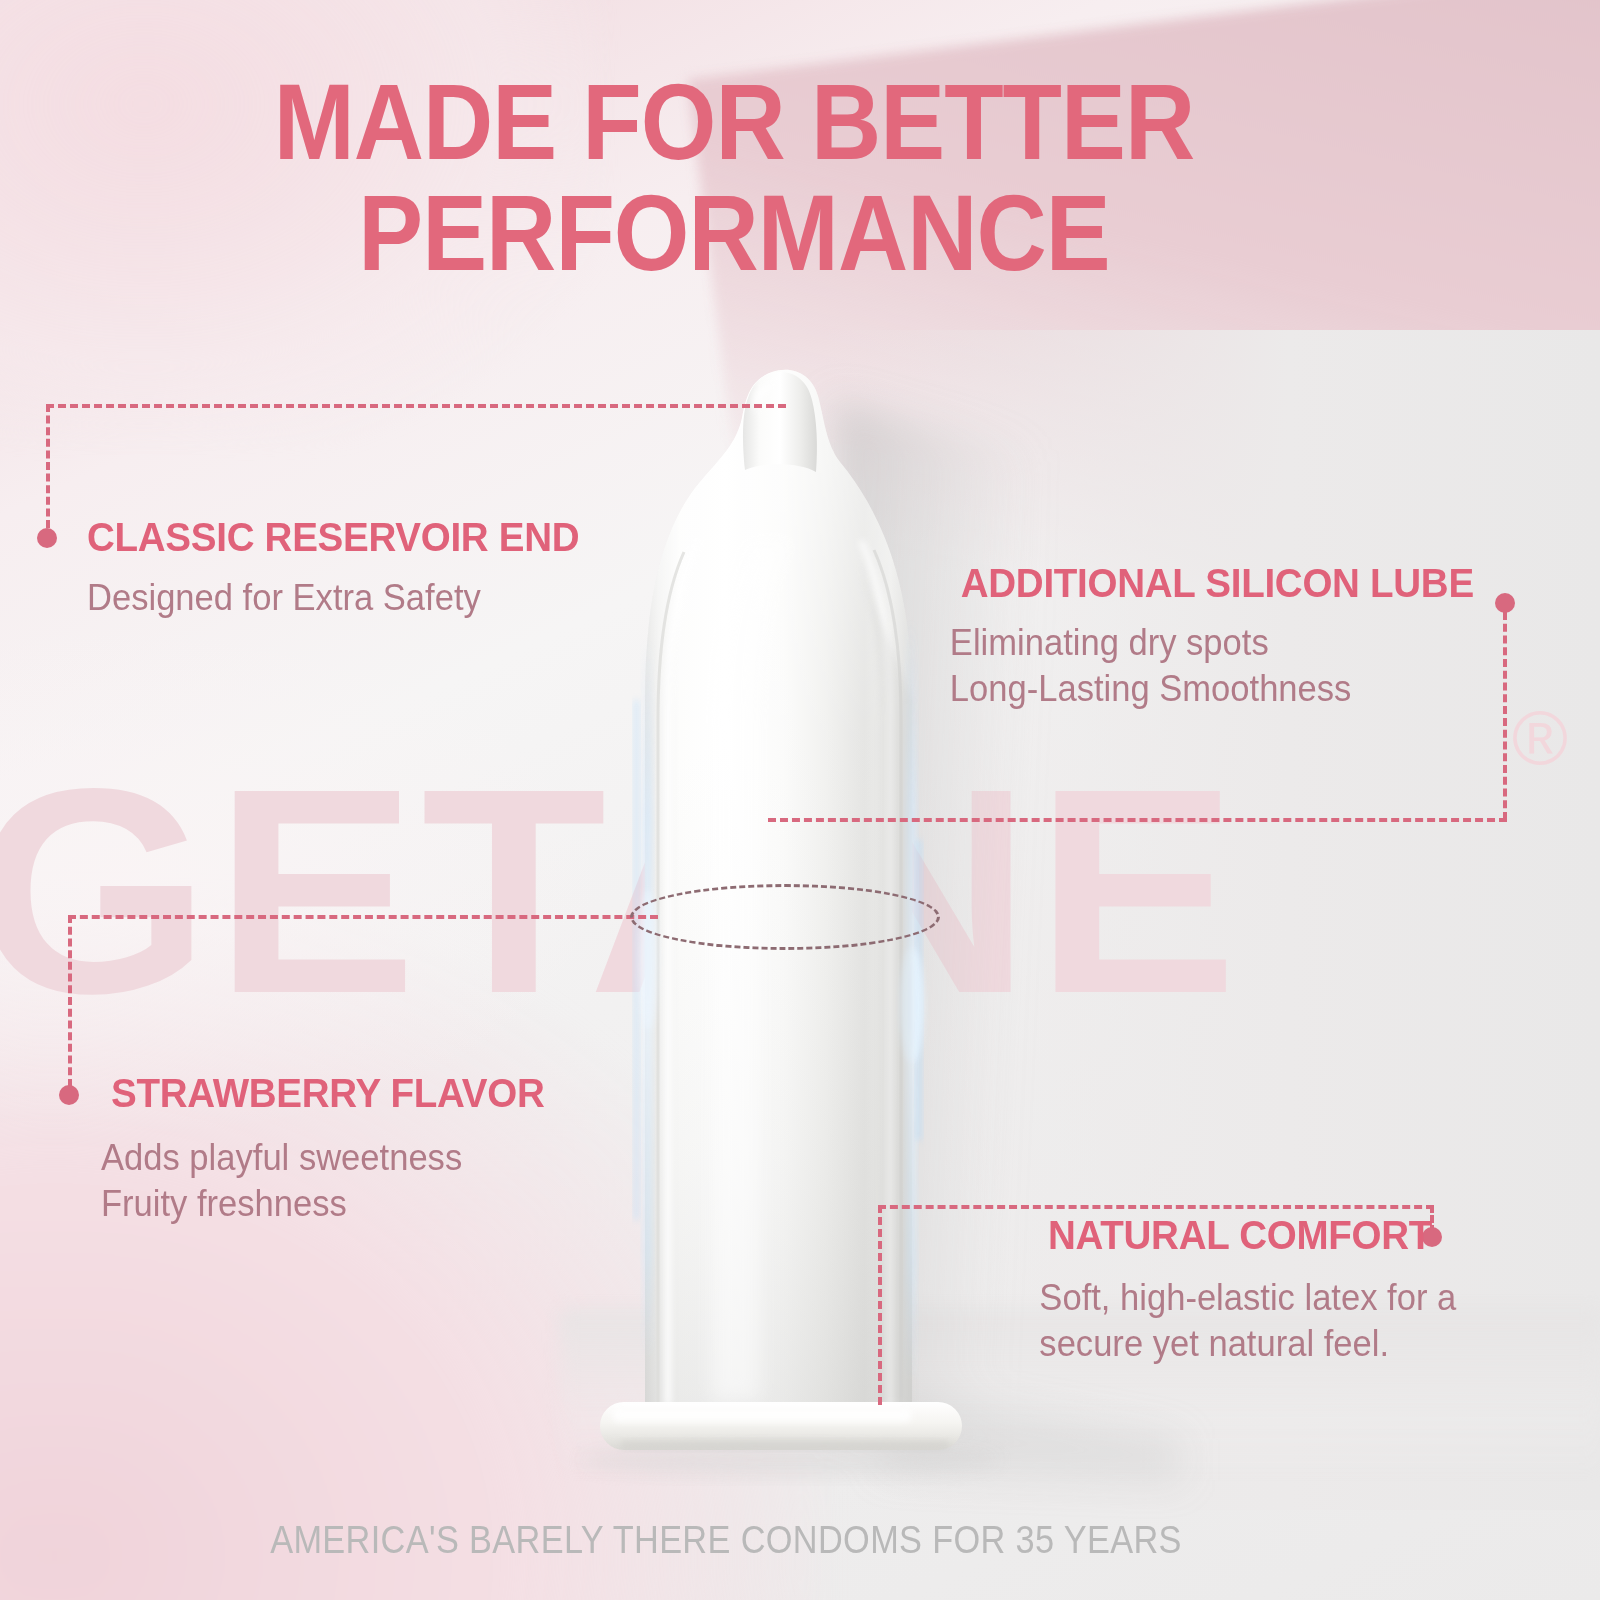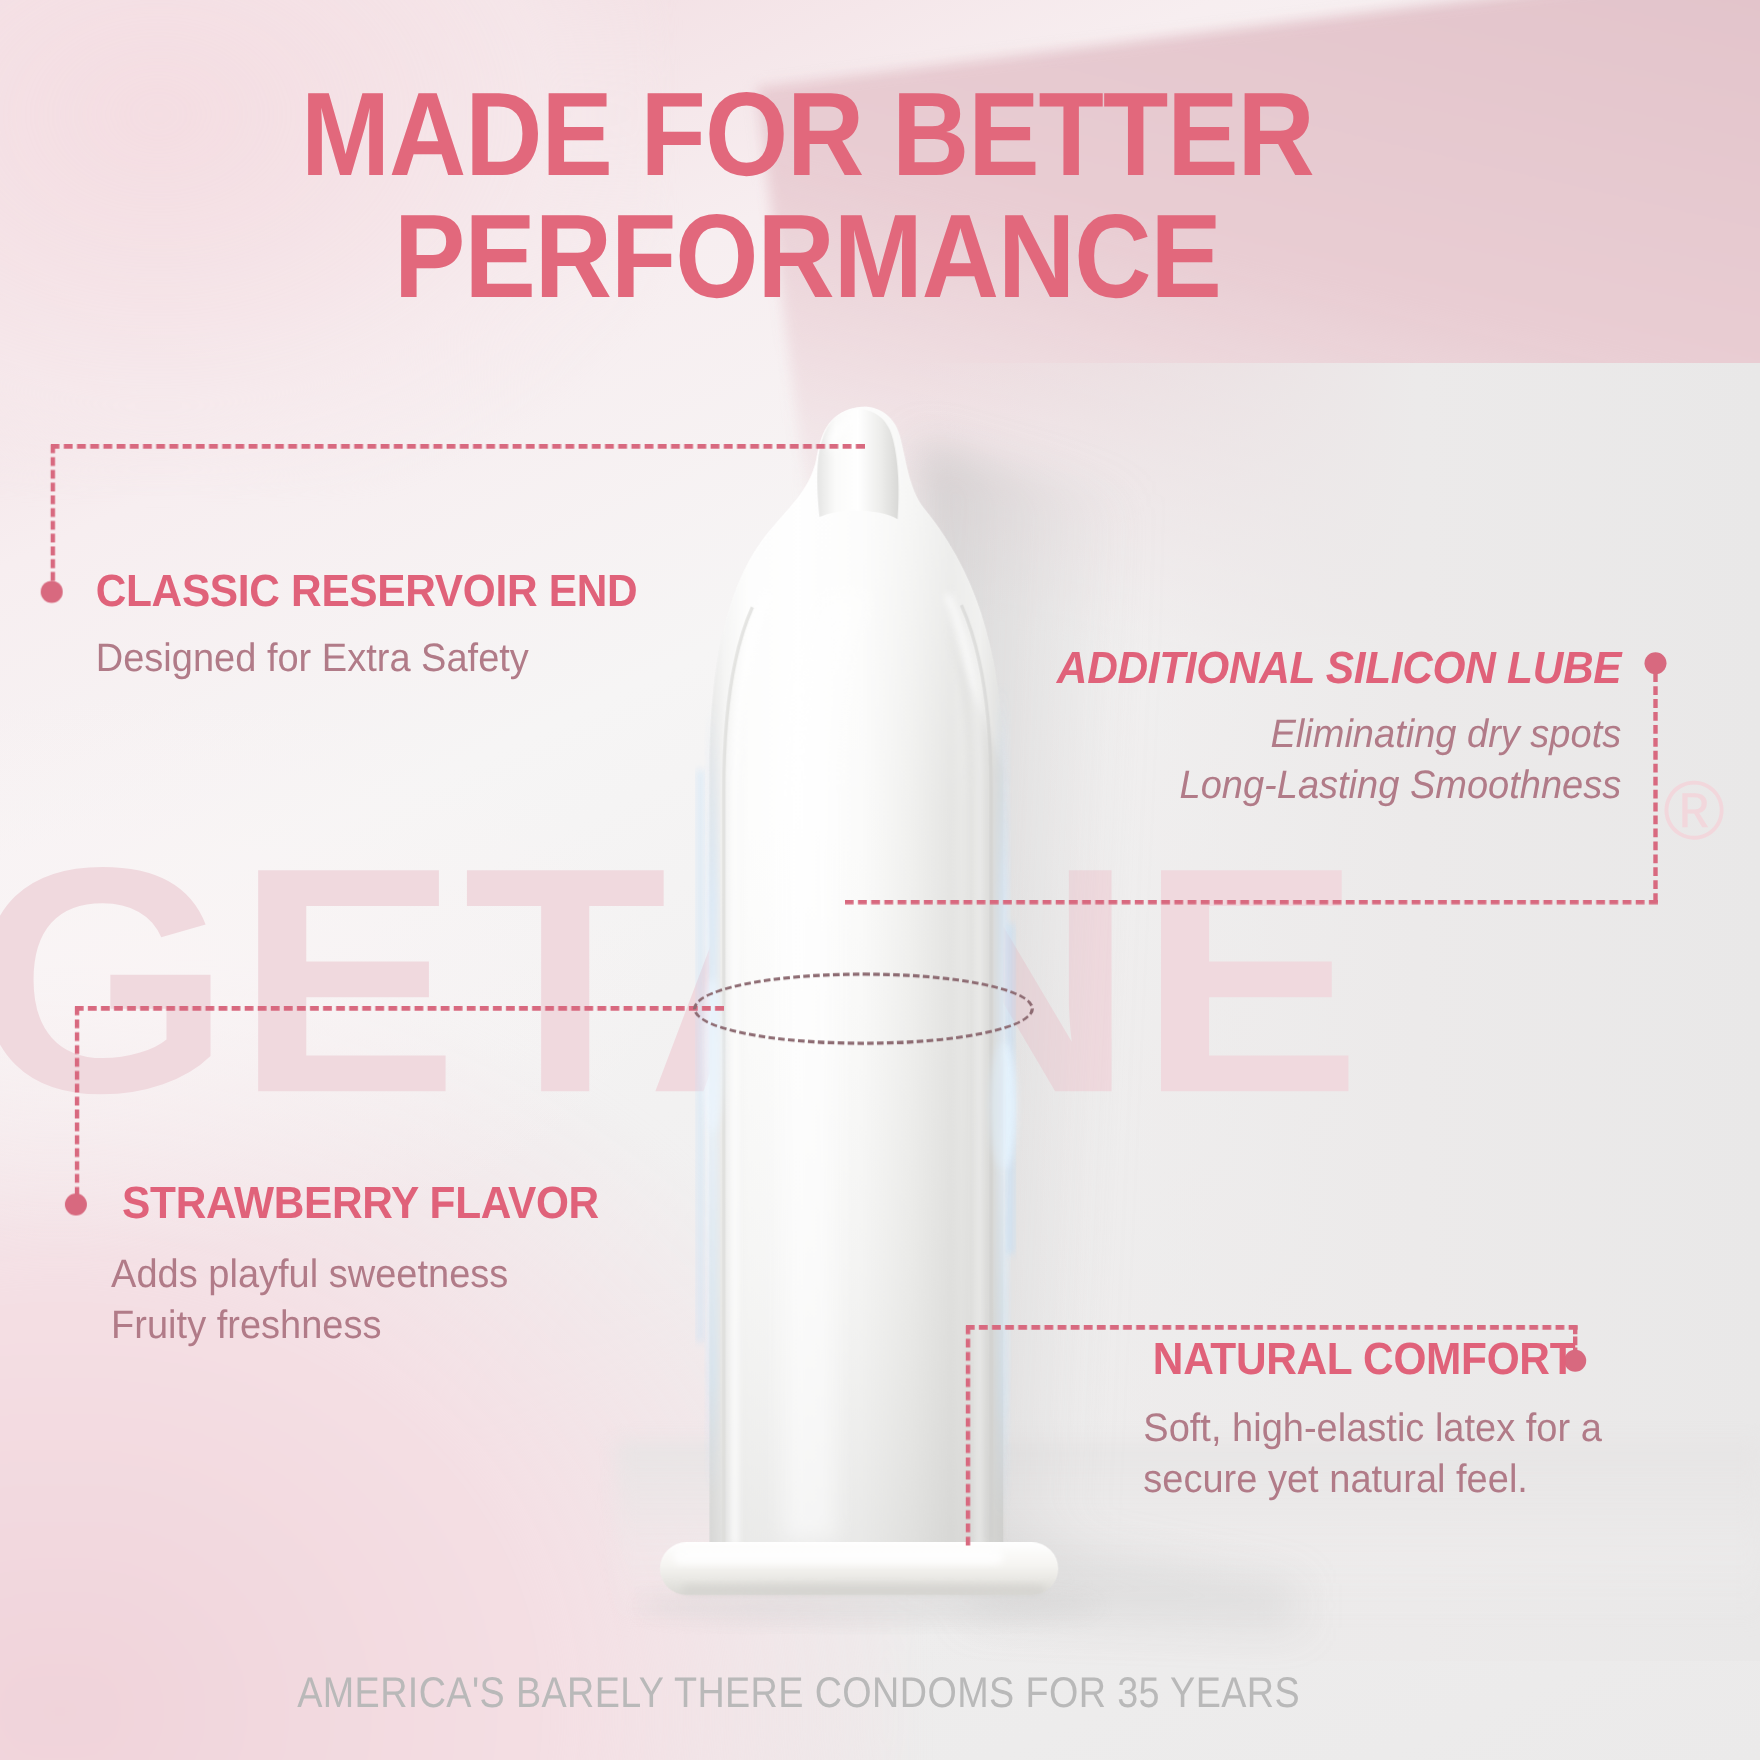--- a/index.html
+++ b/index.html
@@ -302,21 +302,21 @@
 <div class="dash-v" style="left:1430px; top:1205px; height:38px;"></div>
 <div class="dot" style="left:1422px; top:1227px;"></div>
 
 <div class="callout" style="left:72px; top:516px; text-align:left;margin-left:15px;">
   <div class="c-title left">CLASSIC RESERVOIR END</div>
   <div class="c-sub left" style="margin-top:16px;">
     <div>Designed for Extra Safety</div>
   </div>
 </div>
 
-<div class="callout" style="right:126px; top:586px; text-align:right;font-style:italic;">
+<div class="callout" style="right:126px; top:562px; ">
   <div class="c-title right">ADDITIONAL SILICON LUBE</div>
   <div class="c-sub right" style="margin-top:15px;">
     <div>Eliminating dry spots</div>
     <div>Long-Lasting Smoothness</div>
   </div>
 </div>
 
 <div class="callout" style="left:111px; top:1072px; text-align:left;">
   <div class="c-title left">STRAWBERRY FLAVOR</div>
   <div class="c-sub left" style="margin-top:20px; margin-left:-10px;">

